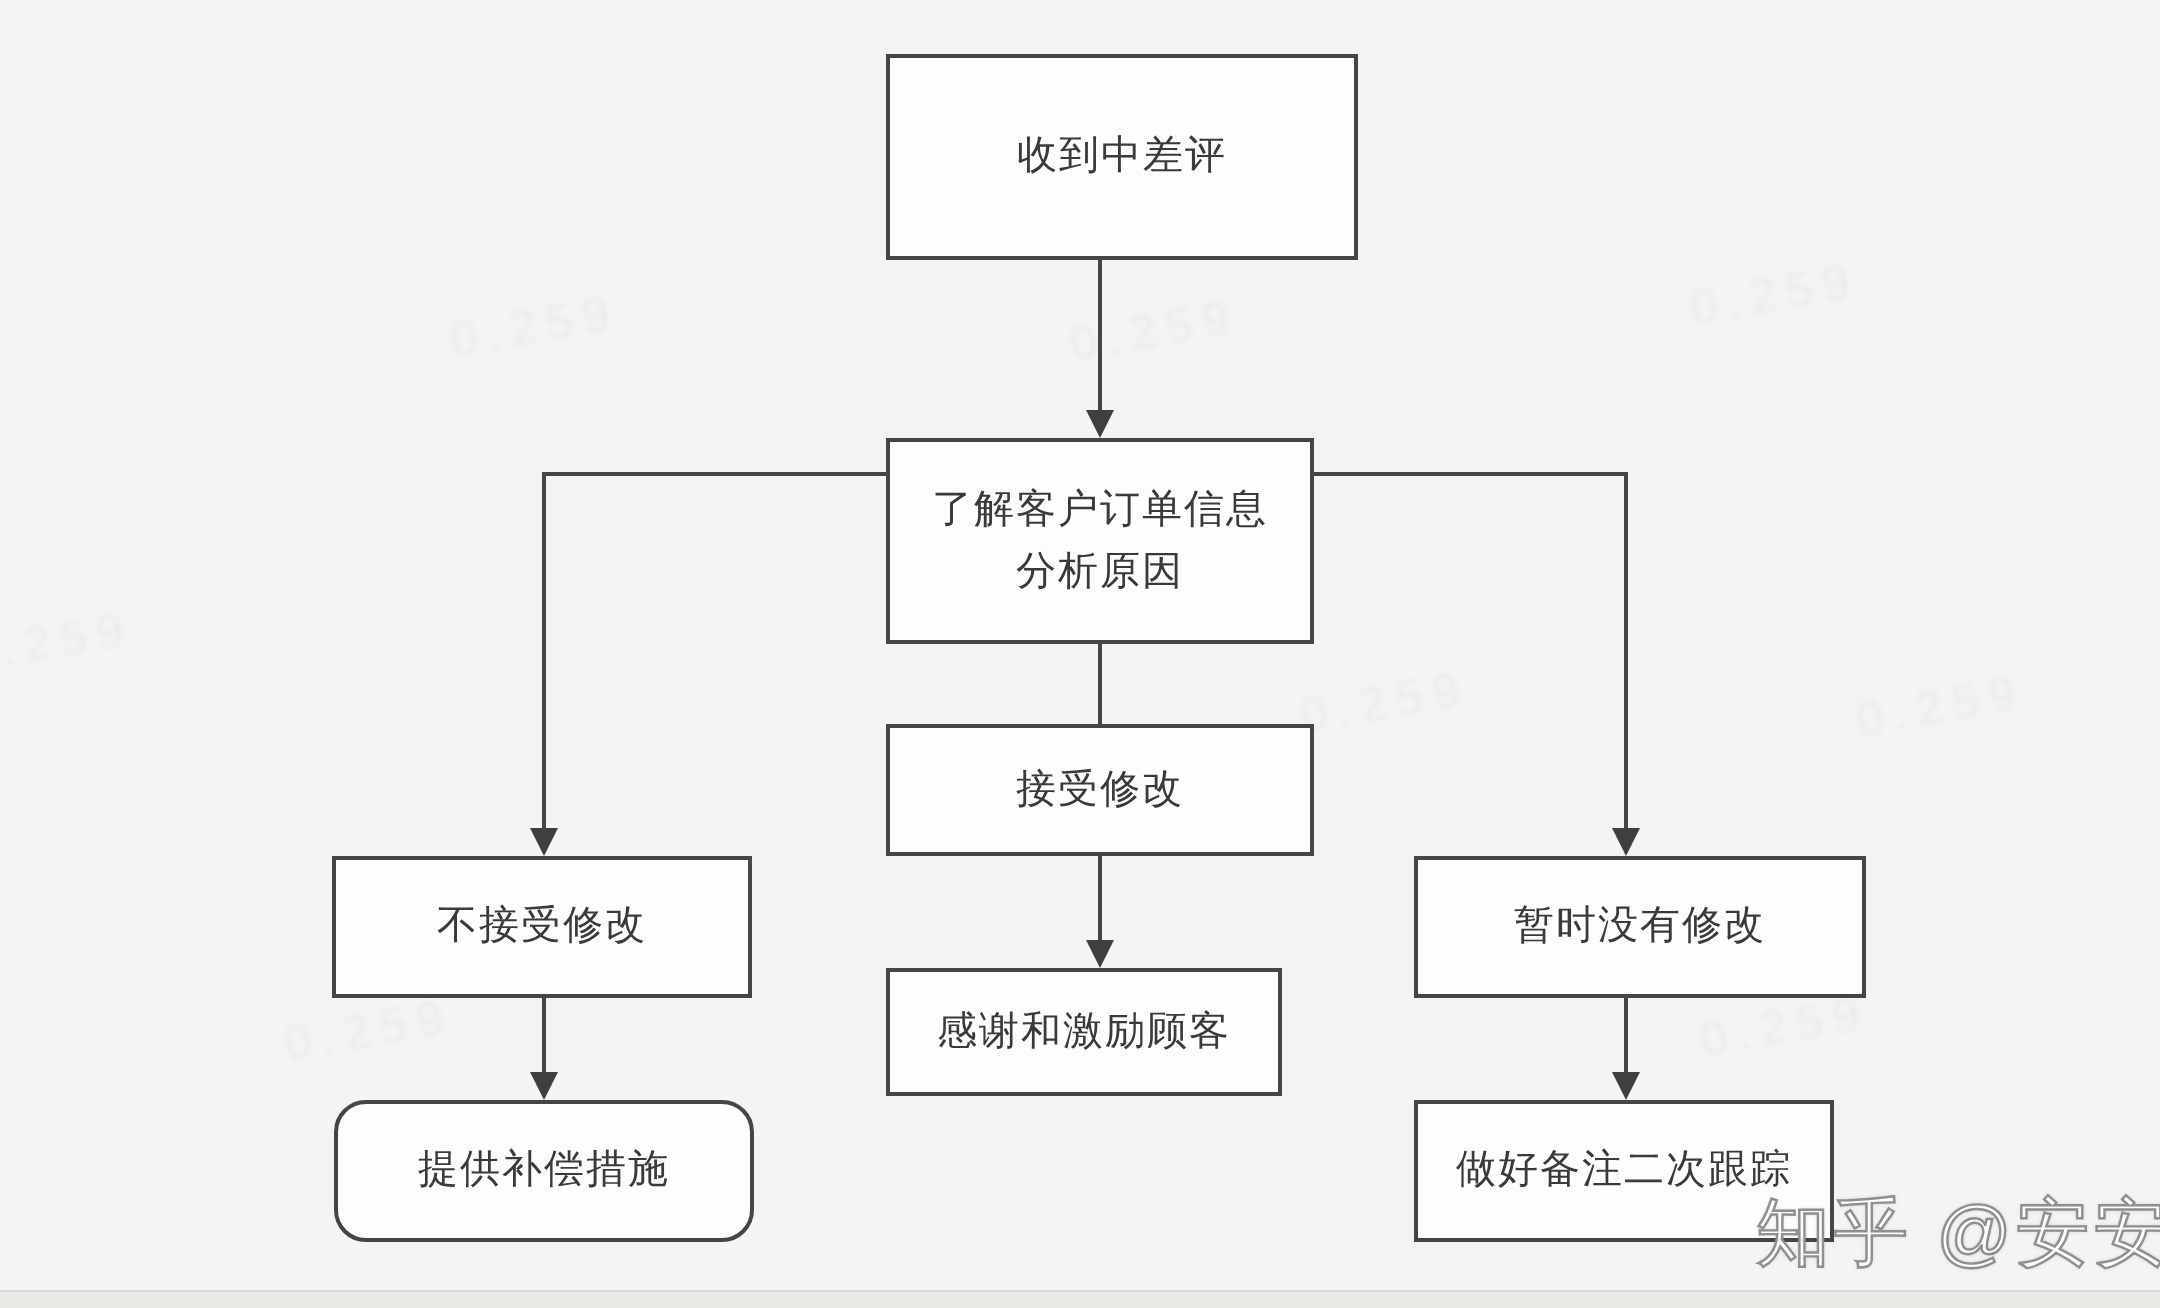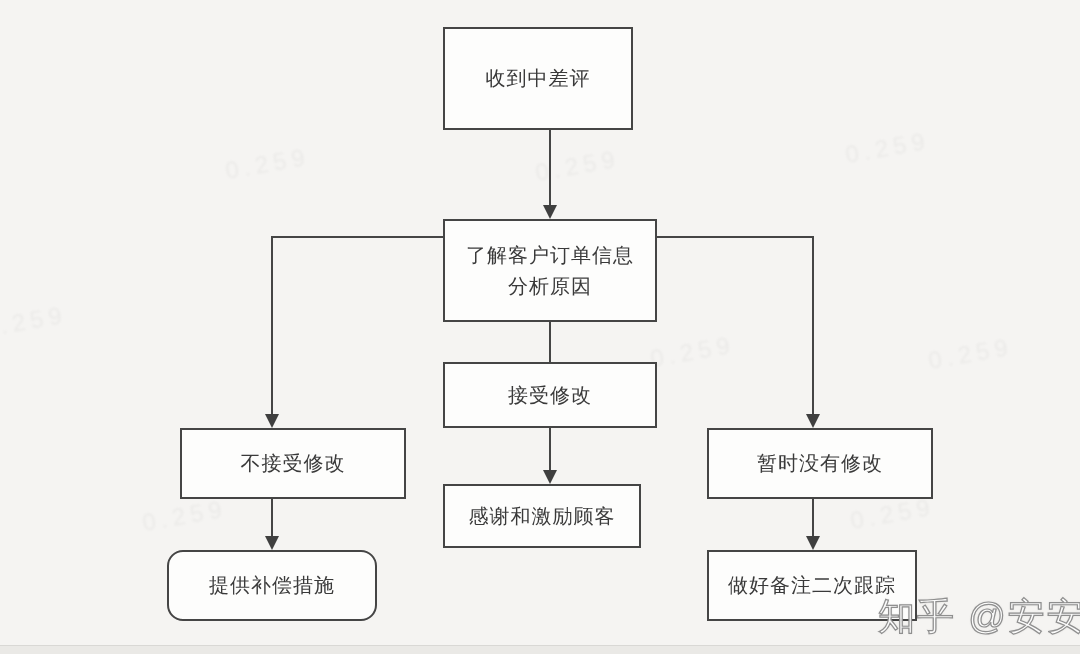--- a/index.html
+++ b/index.html
@@ -19,25 +19,25 @@
     color: #3a3a3a;
     font-size: 20px;
     letter-spacing: 1px;
     line-height: 1.55;
     display: flex;
     align-items: center;
     justify-content: center;
     text-align: center;
     padding: 0 12px;
   }
-  .n-received   { left: 443px; top: 27px;  width: 190px; height: 103px; }
+  .n-received   { left: 443px; top: 27px;  width: 236px; height: 103px; }
   .n-analyze    { left: 443px; top: 219px; width: 214px; height: 103px; }
   .n-accept     { left: 443px; top: 362px; width: 214px; height: 66px; }
   .n-thank      { left: 443px; top: 484px; width: 198px; height: 64px; }
-  .n-reject     { left: 180px; top: 428px; width: 226px; height: 71px; }
+  .n-reject     { left: 166px; top: 428px; width: 210px; height: 71px; }
   .n-compensate { left: 167px; top: 550px; width: 210px; height: 71px; border-radius: 16px; }
   .n-nochange   { left: 707px; top: 428px; width: 226px; height: 71px; }
   .n-followup   { left: 707px; top: 550px; width: 210px; height: 71px; }
 
   .line { position: absolute; background: #454545; }
   .v { width: 2px; }
   .h { height: 2px; }
   .l-top        { left: 549px; top: 130px; height: 76px; }
   .l-branch-l   { left: 271px; top: 236px; width: 174px; }
   .l-branch-r   { left: 655px; top: 236px; width: 158px; }

